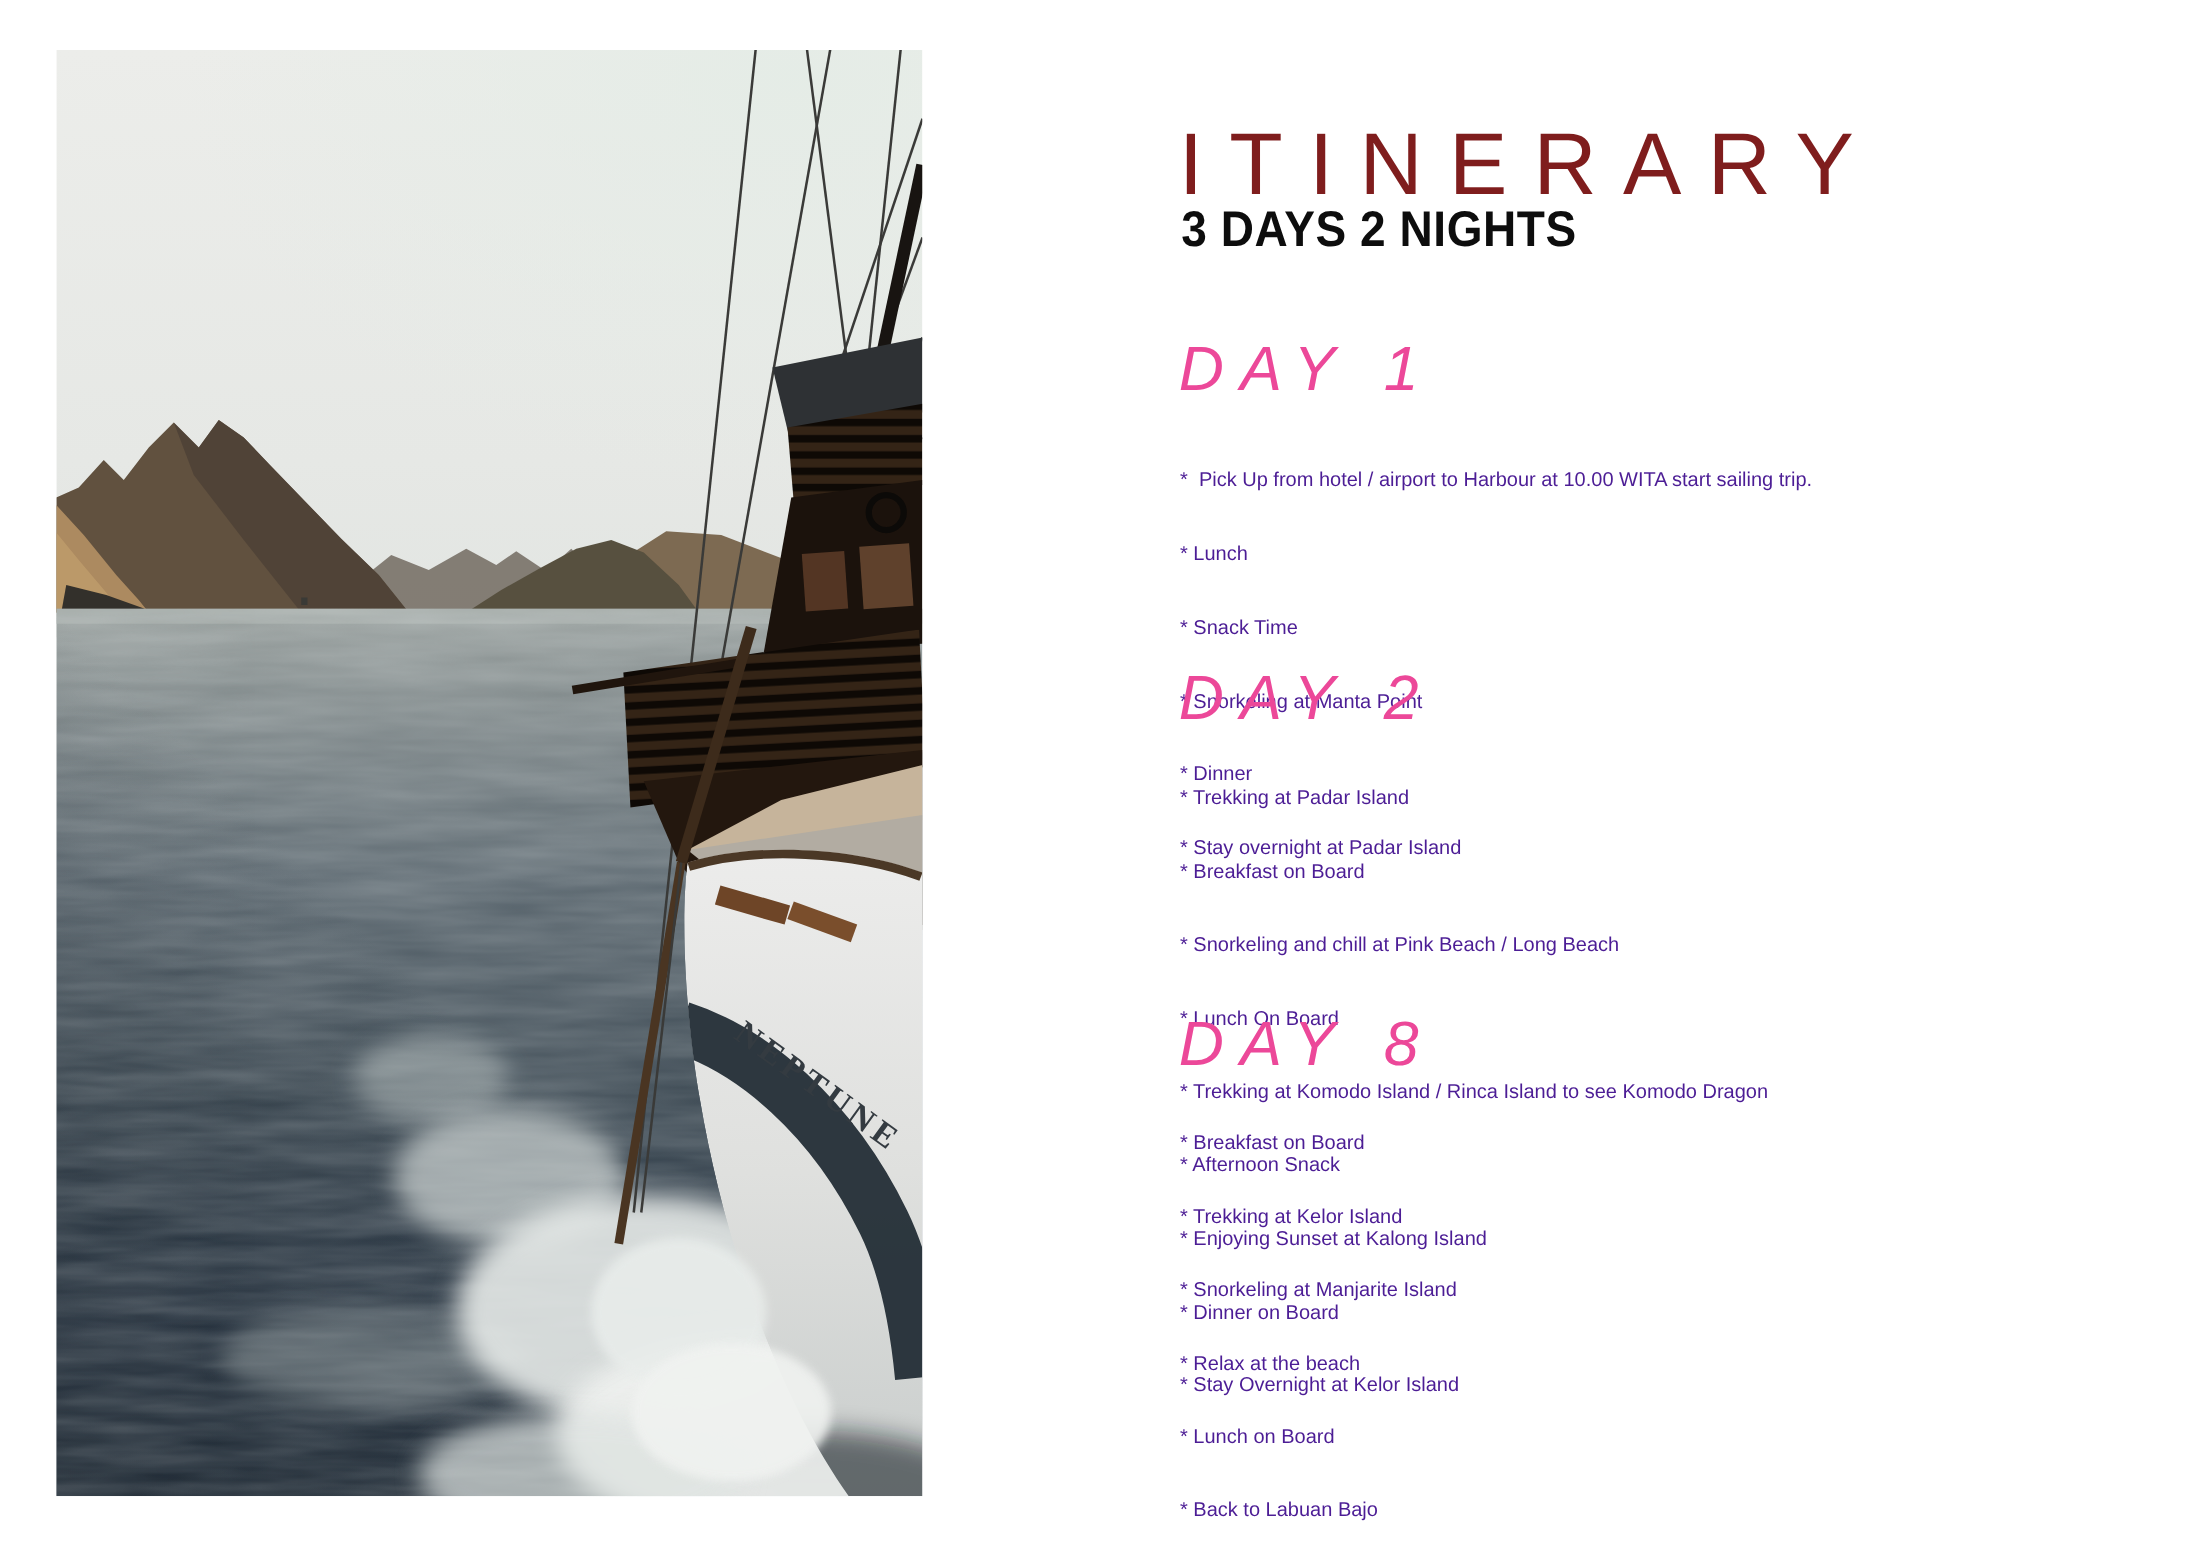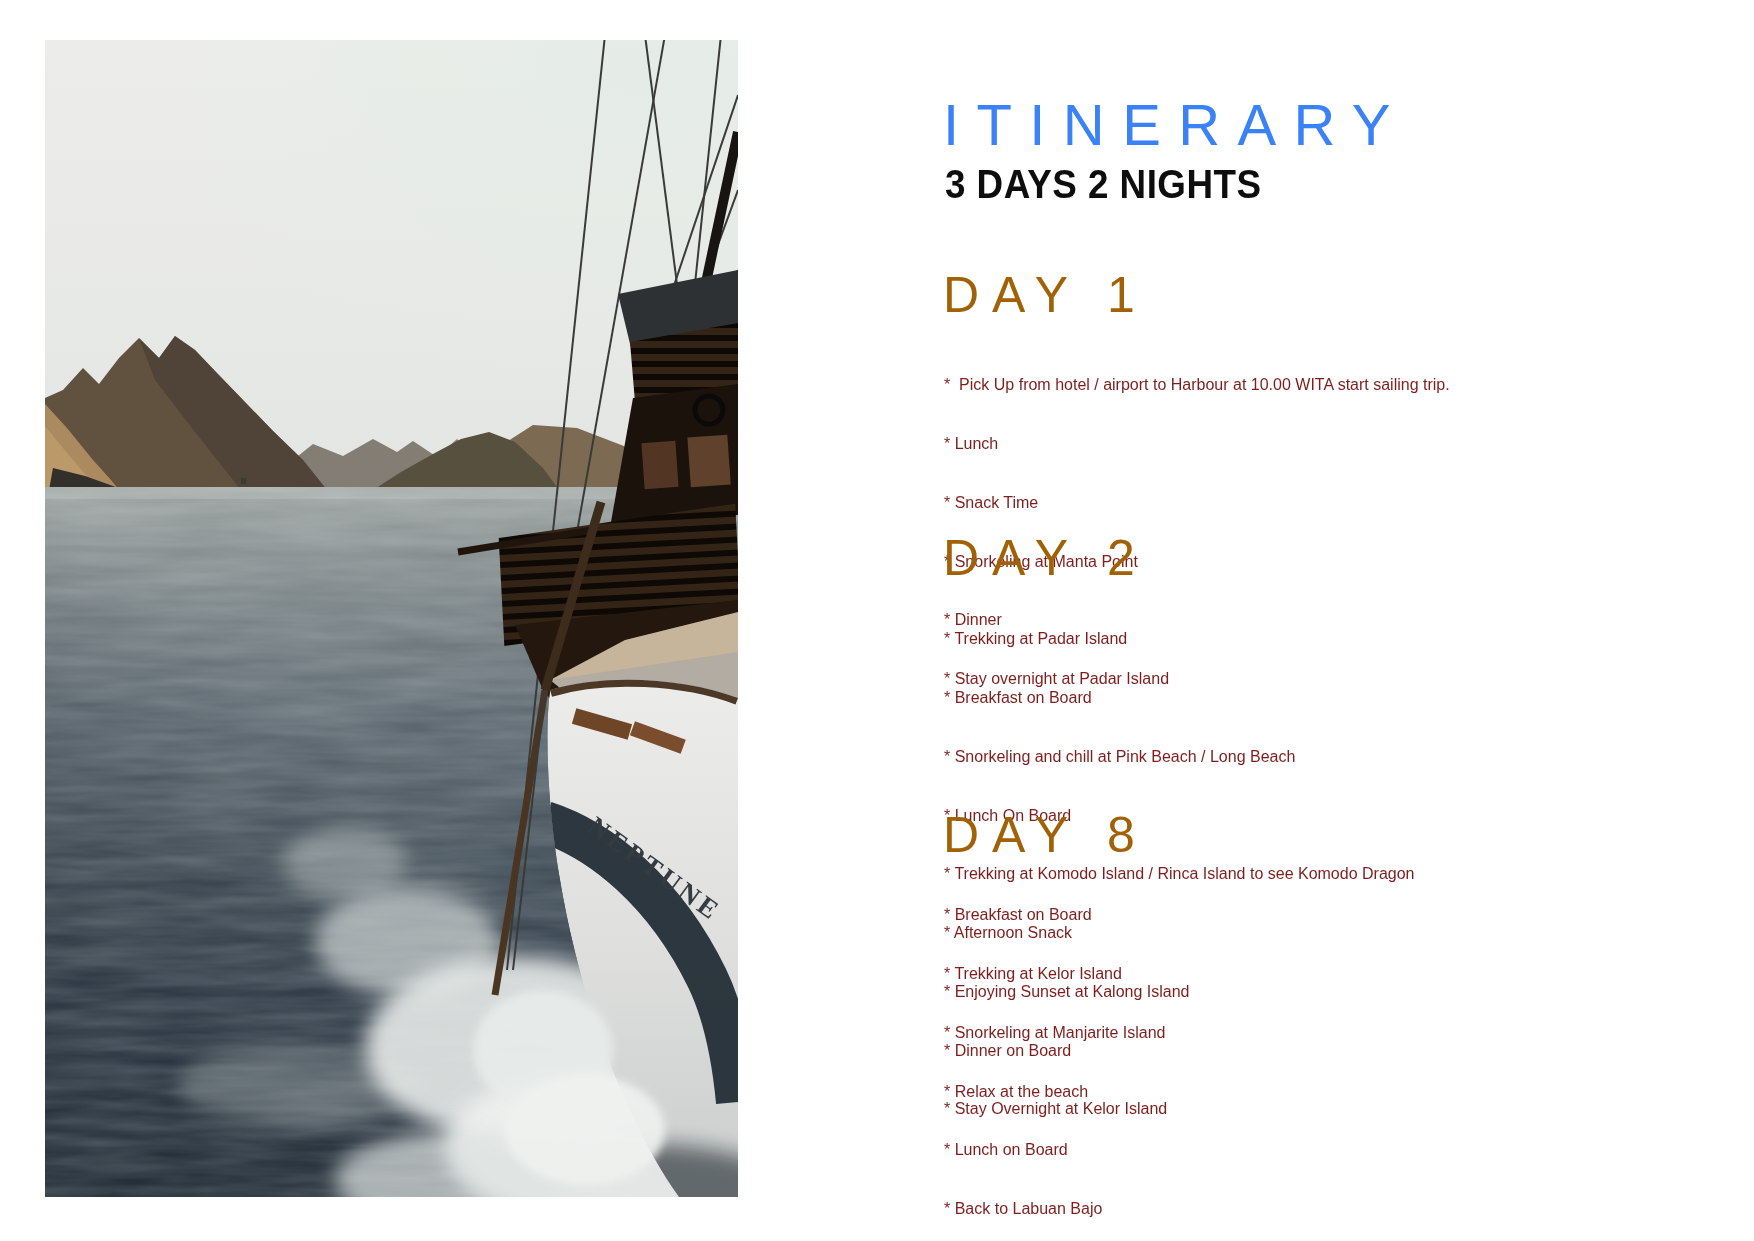--- a/index.html
+++ b/index.html
@@ -1,28 +1,28 @@
 <!DOCTYPE html>
 <html><head>
 <meta charset="utf-8">
 <style>
   html,body{margin:0;padding:0;background:#ffffff;}
   .page{position:relative;width:1754px;height:1241px;background:#ffffff;overflow:hidden;
         font-family:"Liberation Sans",sans-serif;color:#1c1c1c;}
   .photo-wrap{position:absolute;left:45px;top:40px;width:693px;height:1157px;overflow:hidden;}
   .photo-wrap svg{display:block;}
   .content{position:absolute;left:943px;top:0;width:780px;}
-  .title{position:absolute;left:0;top:96px;margin:0;font-size:58px;font-weight:400;color:#3b82f6;
+  .title{position:absolute;left:0;top:96px;margin:0;font-size:70px;font-weight:400;color:#7f1d1d;
          letter-spacing:0.30em;white-space:nowrap;line-height:1;}
   .subtitle{position:absolute;left:2px;top:162px;margin:0;font-size:40px;font-weight:700;color:#0d0d0d;
          letter-spacing:0.5px;white-space:nowrap;line-height:1.1;transform:scaleX(0.92);transform-origin:left top;}
-  .day-heading{position:absolute;left:0;margin:0;font-size:50px;font-weight:400;color:#a16207;
-         letter-spacing:0.26em;white-space:nowrap;line-height:1;}
+  .day-heading{position:absolute;left:0;margin:0;font-size:50px;font-weight:400;color:#ec4899;
+         letter-spacing:0.26em;white-space:nowrap;line-height:1;font-style:italic;}
   .day-list{position:absolute;left:1px;margin:0;padding:0;list-style:none;font-size:16px;line-height:19.6px;
-         color:#7f1d1d;white-space:pre-wrap;}
+         color:#4c1d95;white-space:pre-wrap;}
   #day1-heading{top:270px;} #day1-list{top:336px;}
   #day2-heading{top:533px;} #day2-list{top:590px;}
   #day3-heading{top:810px;} #day3-list{top:866px;}
 </style>
 </head>
 <body>
 
 <div class="page">
 
   <div class="photo-wrap">

